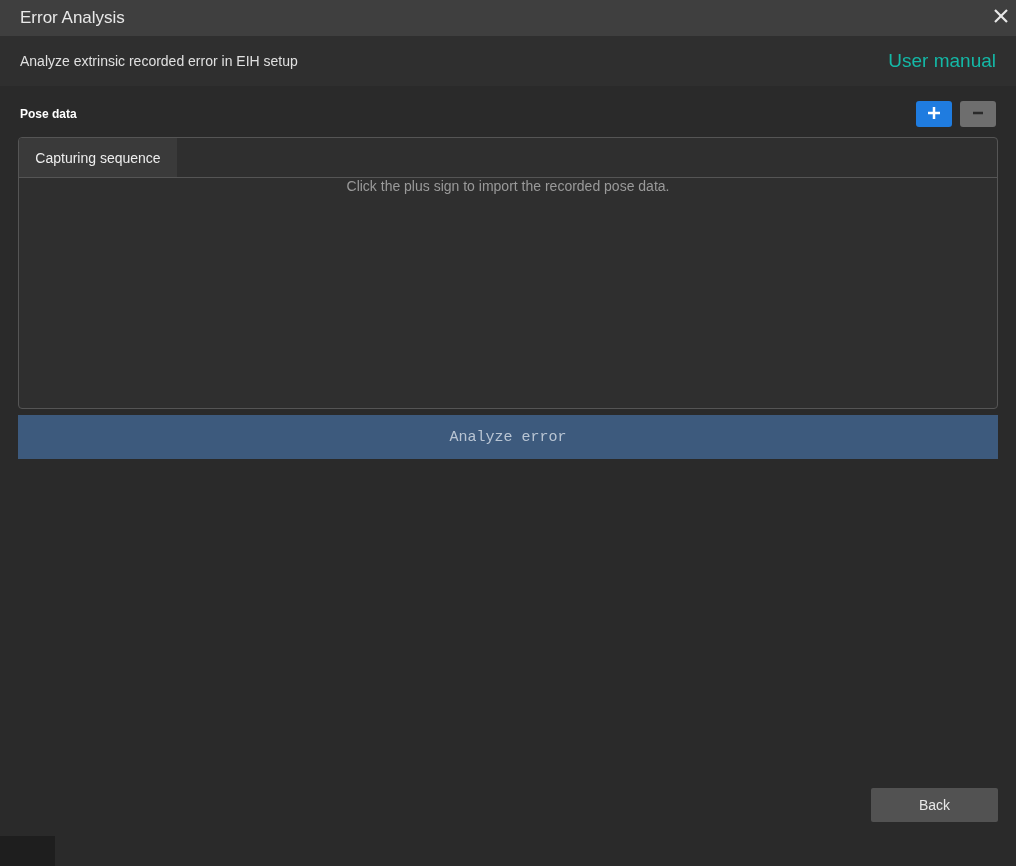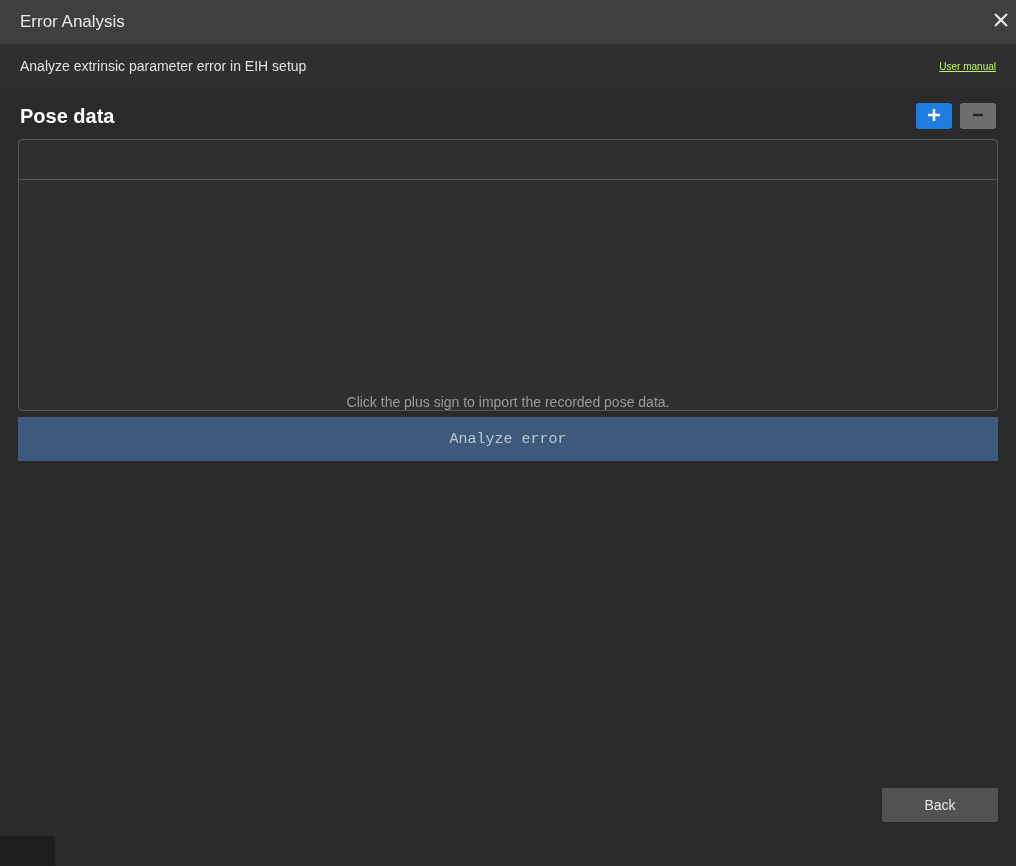--- a/index.html
+++ b/index.html
@@ -18,21 +18,21 @@
     .window {
       width: 1016px;
       height: 836px;
       background: #3a3a3a;
       display: flex;
       flex-direction: column;
       position: relative;
     }
     .titlebar {
       background: #3f3f3f;
-      height: 44px;
+      height: 36px;
       display: flex;
       align-items: center;
       padding: 0 3px 0 20px;
       justify-content: space-between;
     }
     .titlebar-title {
       font-size: 17px;
       color: #e8e8e8;
       font-weight: 400;
     }
@@ -56,42 +56,41 @@
       padding: 14px 20px;
       display: flex;
       align-items: center;
       justify-content: space-between;
       font-size: 14px;
     }
     .subheader-text {
       color: #e0e0e0;
     }
     .user-manual {
-      color: #bef264;
-      text-decoration: underline;
-      cursor: pointer;
-      font-size: 10px;
+      color: #14b8a6;
+      cursor: pointer;
+      font-size: 19px;
     }
     .content {
       flex: 1;
       padding: 15px 18px 12px 18px;
       background: #2a2a2a;
       display: flex;
       flex-direction: column;
       overflow: hidden;
     }
     .pose-header {
       display: flex;
       justify-content: space-between;
       align-items: center;
       margin-bottom: 10px;
       padding: 0 2px;
     }
     .pose-title {
-      font-size: 20px;
+      font-size: 12px;
       font-weight: 700;
       color: #ffffff;
     }
     .pose-btns {
       display: flex;
       gap: 8px;
     }
     .icon-btn {
       width: 36px;
       height: 26px;
@@ -144,21 +143,21 @@
     }
     .th1 {
       width: 158px;
     }
     .th2 {
       flex: 1;
     }
     .table-body {
       flex: 1;
       display: flex;
-      align-items: flex-end;
+      align-items: flex-start;
       justify-content: center;
       font-size: 14px;
       color: #9a9a9a;
     }
     .analyze-btn {
       margin-top: 6px;
       height: 44px;
       width: 100%;
       background: #3d5a7d;
       border: none;
@@ -179,21 +178,21 @@
       flex: 1;
     }
     .footer {
       background: #2a2a2a;
       padding: 12px 18px 14px 18px;
       display: flex;
       justify-content: flex-end;
       border-top: 1px solid #2a2a2a;
     }
     .back-btn {
-      width: 116px;
+      width: 127px;
       height: 34px;
       background: #525252;
       border: none;
       color: #e8e8e8;
       font-size: 14px;
       border-radius: 2px;
       cursor: pointer;
     }
     .shadow-bottom {
       position: absolute;
@@ -214,21 +213,21 @@
       <span>
         <svg viewBox="0 0 14 14">
             <line x1="1" y1="1" x2="13" y2="13"></line>
             <line x1="13" y1="1" x2="1" y2="13"></line>
           </svg>
       </span>
     </div>
   </div>
 
   <div class="subheader">
-    <span class="subheader-text">Analyze extrinsic parameter error in EIH setup</span>
+    <span class="subheader-text">Analyze extrinsic recorded error in EIH setup</span>
     <a class="user-manual">User manual</a>
   </div>
 
   <div class="content">
     <div class="pose-header">
       <span class="pose-title">Pose data</span>
       <div class="pose-btns">
         <button class="icon-btn plus-btn">
           <span>
             <svg width="14" height="14" viewBox="0 0 14 14">
@@ -242,20 +241,21 @@
             <svg width="14" height="14" viewBox="0 0 14 14">
                 <line x1="2" y1="7" x2="12" y2="7"></line>
               </svg>
           </span>
         </button>
       </div>
     </div>
 
     <div class="table-box">
       <div class="table-head">
+        <div class="th th1">Capturing sequence</div>
       </div>
       <div class="table-body">
         <span>Click the plus sign to import the recorded pose data.</span>
       </div>
     </div>
 
     <button class="analyze-btn">Analyze error</button>
 
     <div class="result-area"></div>
   </div>

